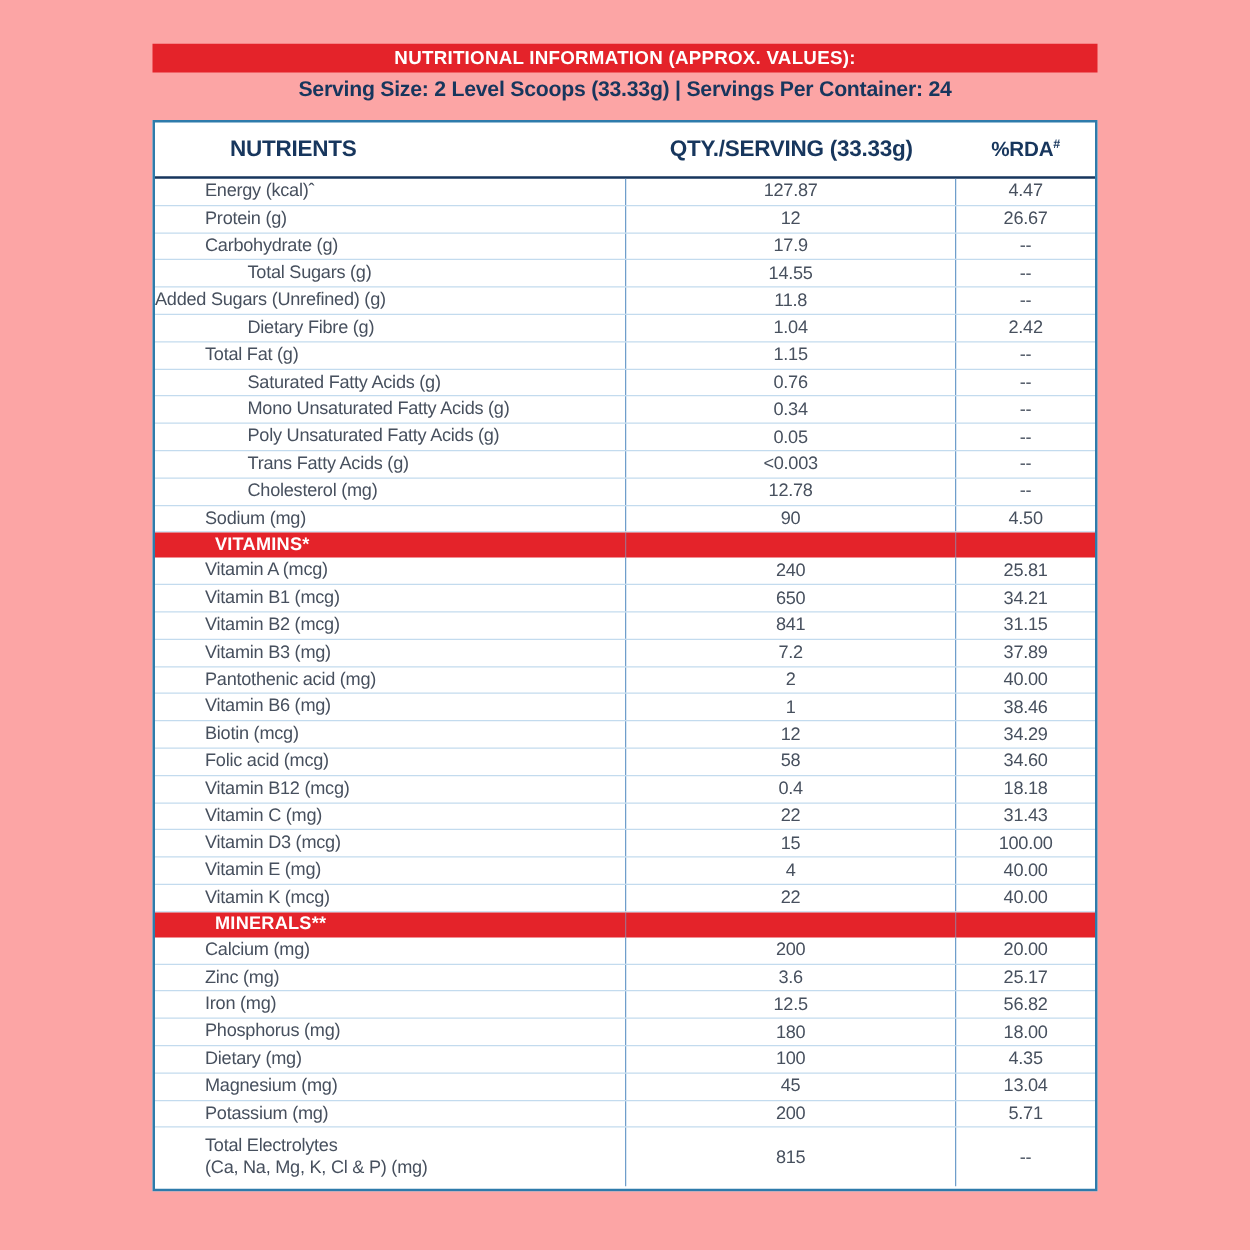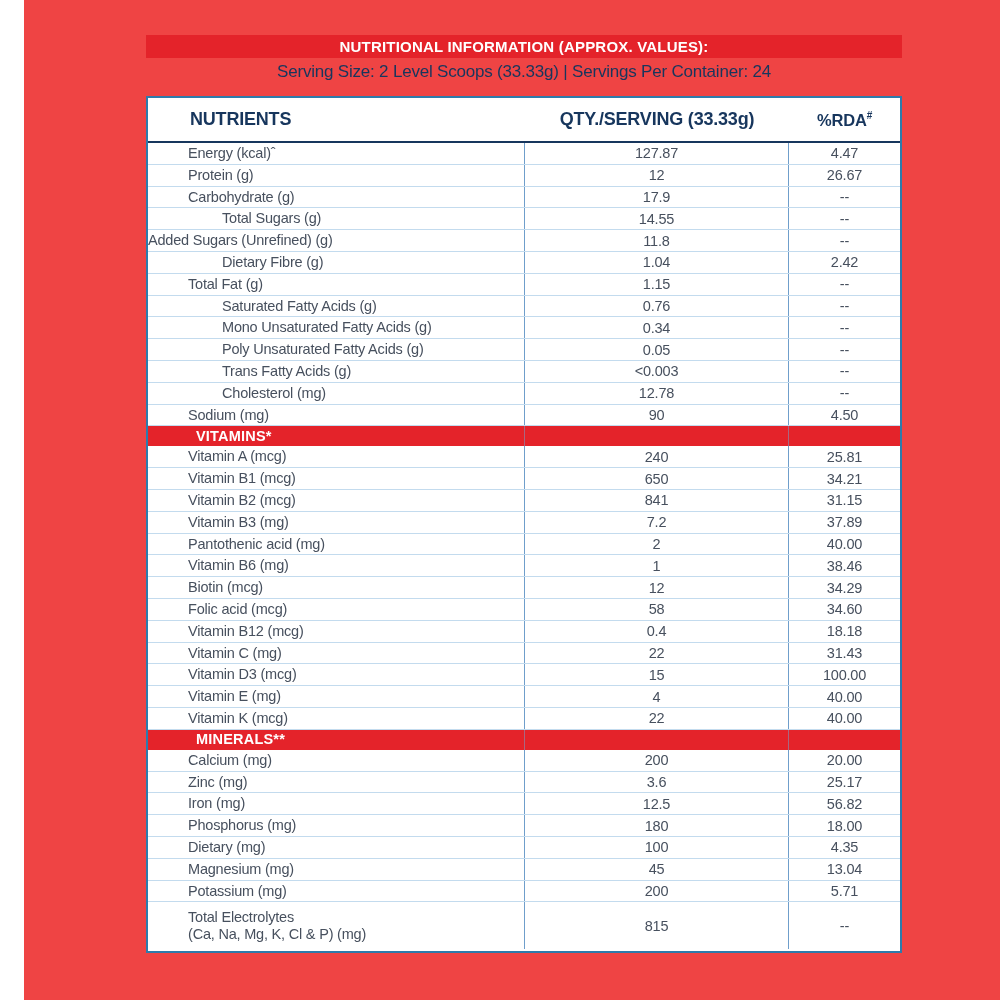--- a/index.html
+++ b/index.html
@@ -1,34 +1,34 @@
 <!DOCTYPE html>
 <html><head>
 <meta charset="utf-8">
 <style>
   html,body{margin:0;padding:0;background:#ffffff;}
   body{width:1000px;height:1000px;position:relative;overflow:hidden;
        font-family:"Liberation Sans",sans-serif;}
 
-  .page{position:absolute;inset:0;background:#ef4444;margin-left:24px;}
+  .page{position:absolute;inset:0;background:#fca5a5;}
 
   .banner{position:absolute;left:122px;top:35px;width:756px;height:23px;
           background:var(--red);color:#fff;font-weight:bold;font-size:15px;
           letter-spacing:.2px;display:flex;align-items:center;justify-content:center;}
 
   .serving{position:absolute;left:122px;top:62px;width:756px;text-align:center;
-           color:var(--navy);font-size:17px;font-weight:400;letter-spacing:-.2px;}
+           color:var(--navy);font-size:17px;font-weight:700;letter-spacing:-.2px;}
 
   .ntable{position:absolute;left:122px;top:96px;width:756px;height:857px;
           box-sizing:border-box;border:2px solid var(--outer);
           display:flex;flex-direction:column;background:#fff;}
 
   .thead{display:flex;flex:none;height:45px;align-items:center;
          border-bottom:2px solid var(--navy);box-sizing:border-box;}
-  .h1{width:377px;box-sizing:border-box;padding-left:42px;
+  .h1{width:377px;box-sizing:border-box;padding-left:60px;
       font-weight:bold;color:var(--navy);font-size:18px;letter-spacing:-.2px;}
   .h2{width:264px;text-align:center;font-weight:bold;color:var(--navy);
       font-size:18px;letter-spacing:-.2px;}
   .h3{flex:1;text-align:center;font-weight:bold;color:var(--navy);
       font-size:16.5px;letter-spacing:-.2px;}
   .h3 sup{font-size:10px;}
 
   .tbody{flex:1;display:flex;flex-direction:column;}
 
   .t-row{display:flex;flex:none;height:21.8px;box-sizing:border-box;

